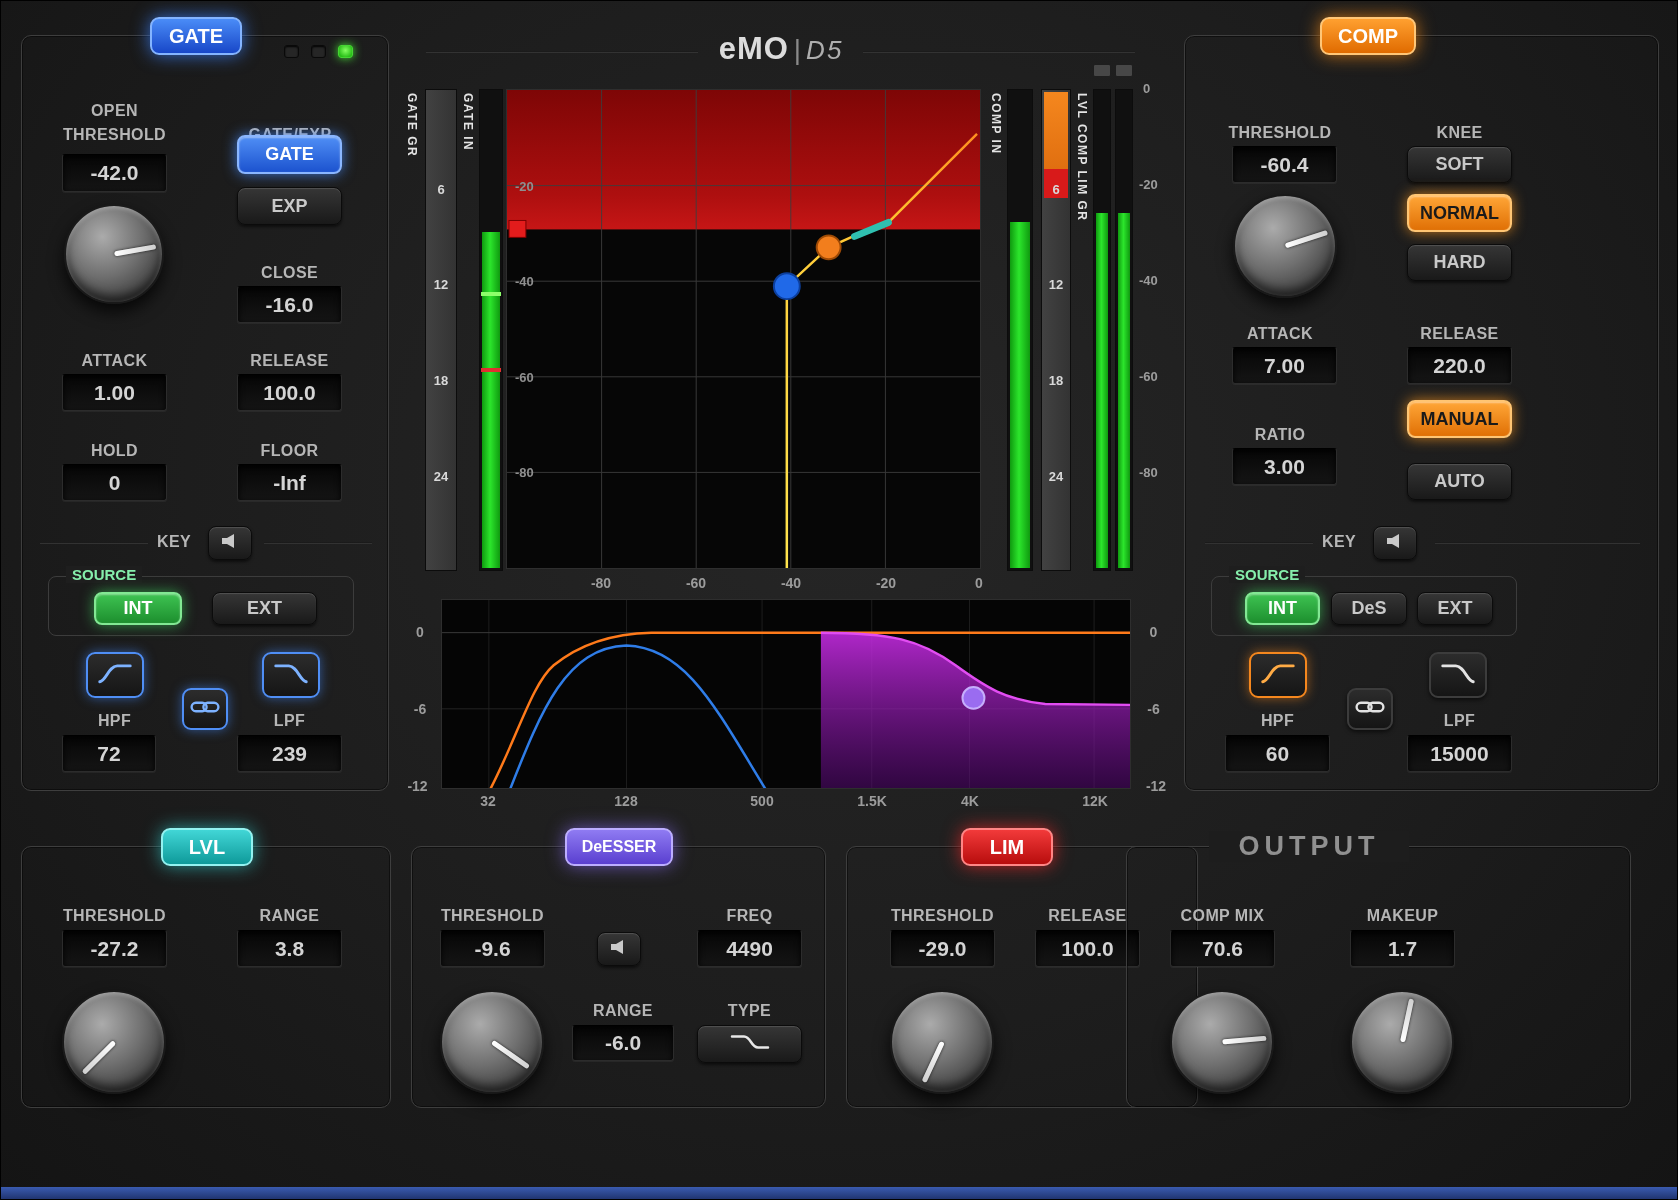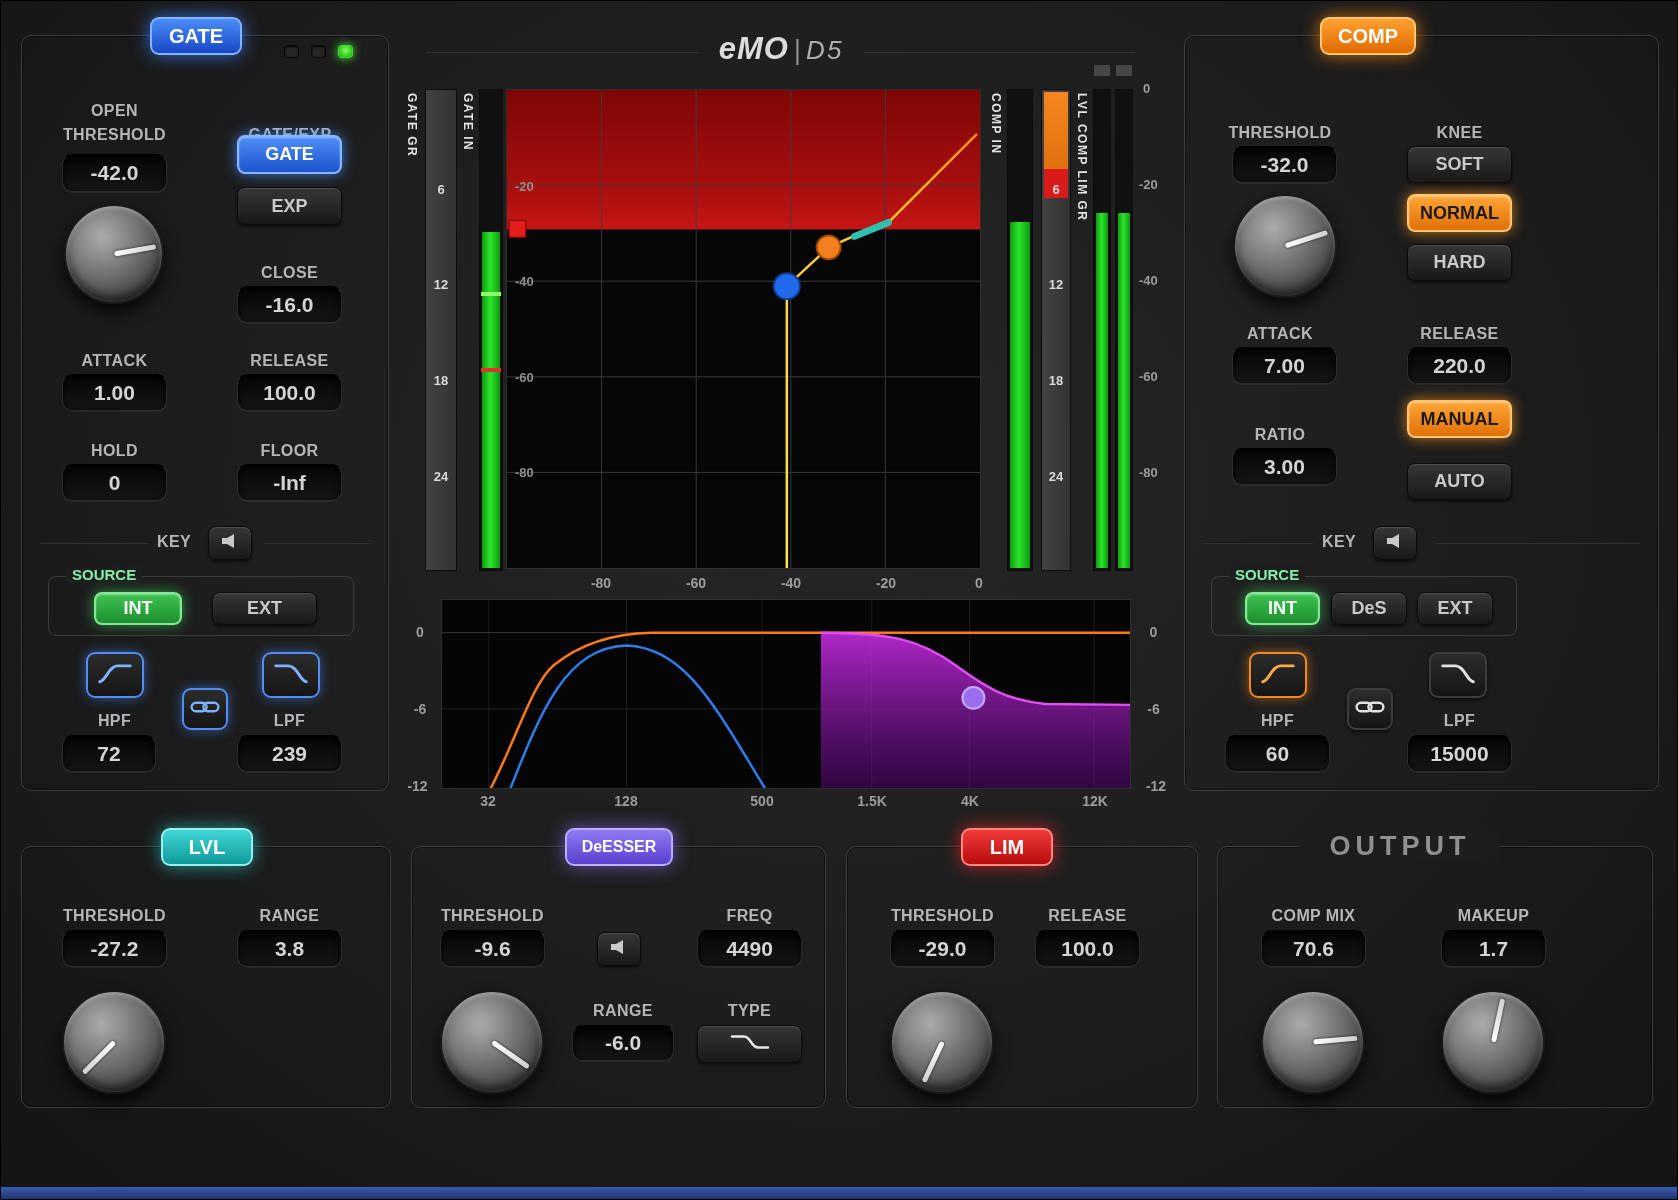--- a/index.html
+++ b/index.html
@@ -5,21 +5,21 @@
   *{margin:0;padding:0;box-sizing:border-box}
   html,body{background:#0a0a0a}
   .root{position:relative;width:1678px;height:1200px;overflow:hidden;
     background:radial-gradient(ellipse at 50% 40%, #262626 0%, #1d1d1d 55%, #141414 100%);
     font-family:"Liberation Sans","DejaVu Sans",sans-serif;border:1px solid #000}
   .panel{position:absolute;border:1px solid #3e3e3e;border-radius:10px;
     box-shadow:inset 0 0 0 1px rgba(0,0,0,.45)}
   .lbl{position:absolute;text-align:center;color:#b6b6b6;font-size:16px;font-weight:bold;letter-spacing:.4px}
   .valbox{position:absolute;display:flex;align-items:center;justify-content:center;
     background:linear-gradient(#060606,#151515);border:1px solid #2c2c2c;border-top-color:#000;
-    border-radius:10px;color:#d4d4d4;font-size:21px;font-weight:bold;
+    border-radius:3px;color:#d4d4d4;font-size:21px;font-weight:bold;
     box-shadow:inset 0 2px 6px #000, 0 1px 0 rgba(255,255,255,.05)}
   .btn{position:absolute;display:flex;align-items:center;justify-content:center;
     font-weight:bold;font-size:18px;color:#c9c9c9;background:linear-gradient(#363636,#191919);
     border:1px solid #0b0b0b;border-radius:8px;
     box-shadow:inset 0 1px 1px rgba(255,255,255,.14), 0 2px 3px rgba(0,0,0,.55)}
   .btn.active-blue{background:linear-gradient(#4f8ef5,#1c53cf);color:#fff;border:2px solid #8ab6ff;
     box-shadow:0 0 14px rgba(70,140,255,.8), inset 0 1px 2px rgba(255,255,255,.45)}
   .btn.active-orange{background:linear-gradient(#ffa637,#e07005);color:#1a1a1a;border:2px solid #ffc573;
     box-shadow:0 0 14px rgba(250,150,30,.75), inset 0 1px 2px rgba(255,255,255,.45)}
   .btn.active-green{background:linear-gradient(#3ec352,#1d8f2e);color:#fff;border:2px solid #82e893;
@@ -54,21 +54,21 @@
     background:linear-gradient(to right,#0f9a0f,#2ce62c 45%,#0f9a0f)}
   .fill-top{position:absolute;left:2px;right:2px}
   .marker{position:absolute;left:1px;right:1px;height:4px}
   .grnum{position:absolute;width:100%;text-align:center;color:#d9d9d9;font-size:13px;font-weight:bold;transform:translateY(-50%)}
   .scalenum{position:absolute;color:#9c9c9c;font-size:13px;font-weight:bold}
   .tick{position:absolute;text-align:center;color:#9c9c9c;font-size:14px;font-weight:bold}
   .plot{position:absolute;border:1px solid #2e2e2e}
   .plot svg{display:block}
   .plot svg text{fill:#8f8f8f;font-size:13px;font-weight:bold;font-family:"Liberation Sans","DejaVu Sans",sans-serif}
   .logo{position:absolute;display:flex;align-items:baseline;justify-content:center;gap:5px}
-  .logo-emo{font-size:31px;font-weight:900;font-style:italic;color:#dcdcdc;letter-spacing:1px}
+  .logo-emo{font-size:31px;font-weight:900;color:#dcdcdc;letter-spacing:1px}
   .logo-sep{font-size:28px;color:#8a8a8a;font-weight:normal}
   .logo-d5{font-size:26px;font-style:italic;color:#aeaeae;letter-spacing:2px}
   .led{position:absolute;width:15px;height:13px;border-radius:3px;background:#262626;border:1px solid #090909;box-shadow:inset 0 1px 2px #000}
   .led.on{background:radial-gradient(circle at 50% 40%, #84ff60, #2abf19 75%);border-color:#46d434;box-shadow:0 0 10px rgba(80,255,60,.9)}
   .peaksq{position:absolute;width:18px;height:13px;background:#474747;border:1px solid #1e1e1e;border-radius:2px}
   .output-title{position:absolute;text-align:center;font-size:27px;font-weight:bold;letter-spacing:5px;color:#909090;background:#1d1d1d;padding:0 8px}
   .bottom-bar{position:absolute;left:0;top:1186px;width:1678px;height:14px;background:linear-gradient(#3a5bb0,#1c2e66)}
 </style>
 </head>
 <body>
@@ -155,21 +155,21 @@
     <div class="lbl" style="left:40px;top:676px;width:105px">HPF</div>
     <div class="lbl" style="left:215px;top:676px;width:105px">LPF</div>
     <div class="valbox" style="left:40px;top:699px;width:94px;height:37px">72</div>
     <div class="valbox" style="left:215px;top:699px;width:105px;height:37px">239</div>
   </section>
 
   <section class="panel" style="left:1183px;top:34px;width:475px;height:756px">
     <div class="title-btn tb-orange" style="left:135px;width:96px">COMP</div>
 
     <div class="lbl" style="left:40px;top:88px;width:110px">THRESHOLD</div>
-    <div class="valbox" style="left:47px;top:110px;width:105px;height:37px">-32.0</div>
+    <div class="valbox" style="left:47px;top:110px;width:105px;height:37px">-60.4</div>
     <div class="knob" style="left:48px;top:158px;width:104px;height:104px">
       <div class="pointer" style="transform:rotate(-108deg)"></div>
     </div>
 
     <div class="lbl" style="left:222px;top:88px;width:105px">KNEE</div>
     <div class="btn" style="left:222px;top:110px;width:105px;height:37px">SOFT</div>
     <div class="btn active-orange" style="left:222px;top:158px;width:105px;height:38px">NORMAL</div>
     <div class="btn" style="left:222px;top:208px;width:105px;height:37px">HARD</div>
 
     <div class="lbl" style="left:40px;top:289px;width:110px">ATTACK</div>
@@ -393,21 +393,21 @@
     <div class="title-btn tb-red" style="left:114px;width:92px">LIM</div>
     <div class="lbl" style="left:43px;top:60px;width:105px">THRESHOLD</div>
     <div class="valbox" style="left:43px;top:83px;width:105px;height:37px">-29.0</div>
     <div class="lbl" style="left:188px;top:60px;width:105px">RELEASE</div>
     <div class="valbox" style="left:188px;top:83px;width:105px;height:37px">100.0</div>
     <div class="knob" style="left:43px;top:143px;width:104px;height:104px">
       <div class="pointer" style="transform:rotate(25deg)"></div>
     </div>
   </section>
 
-  <section class="panel" style="left:1216px;top:845px;width:436px;height:262px">
+  <section class="panel" style="left:1125px;top:845px;width:505px;height:262px">
     <div class="output-title" style="left:82px;top:-16px;width:200px">OUTPUT</div>
     <div class="lbl" style="left:43px;top:60px;width:105px">COMP MIX</div>
     <div class="valbox" style="left:43px;top:83px;width:105px;height:37px">70.6</div>
     <div class="knob" style="left:43px;top:143px;width:104px;height:104px">
       <div class="pointer" style="transform:rotate(-95deg)"></div>
     </div>
     <div class="lbl" style="left:223px;top:60px;width:105px">MAKEUP</div>
     <div class="valbox" style="left:223px;top:83px;width:105px;height:37px">1.7</div>
     <div class="knob" style="left:223px;top:143px;width:104px;height:104px">
       <div class="pointer" style="transform:rotate(-168deg)"></div>

